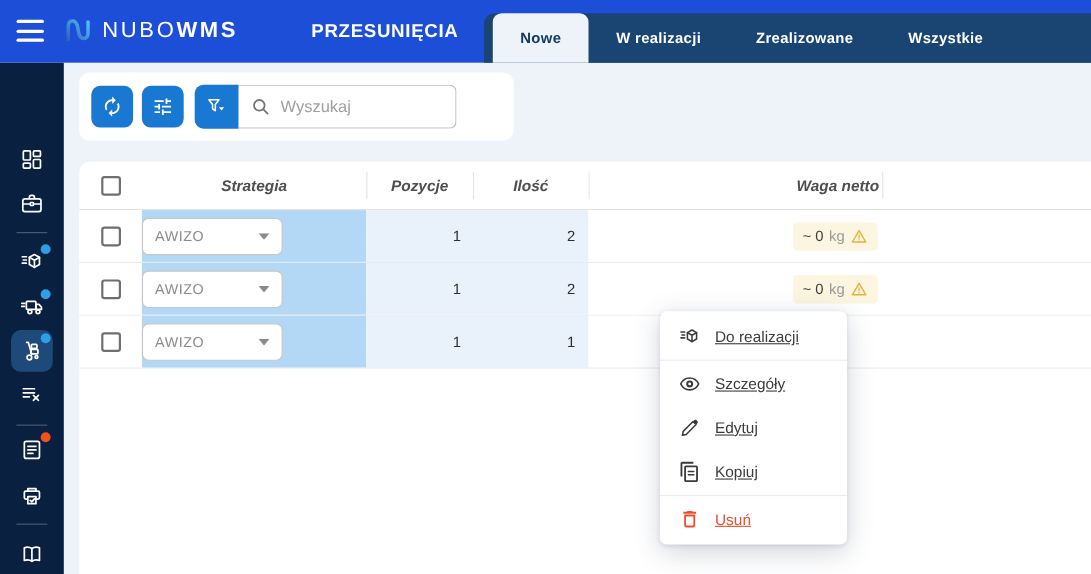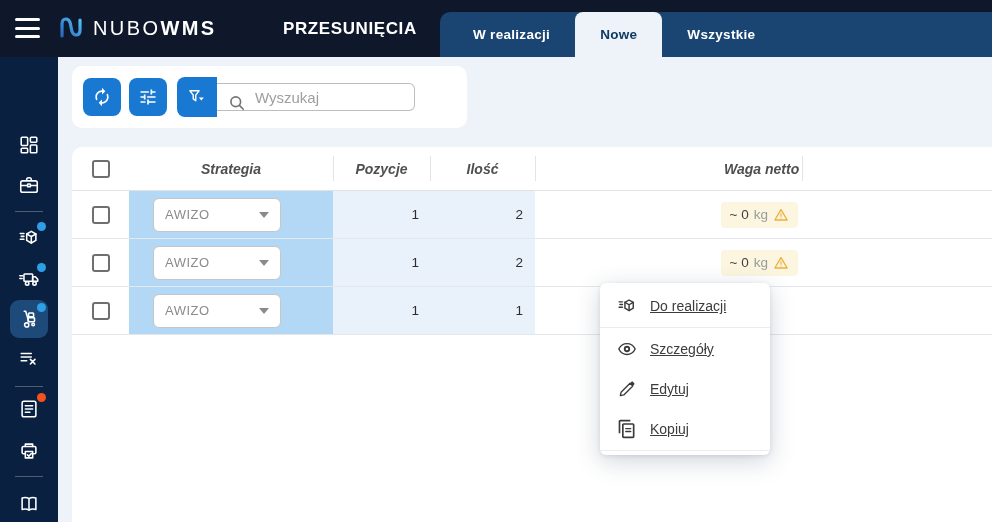--- a/index.html
+++ b/index.html
@@ -1,20 +1,20 @@
 <!DOCTYPE html>
 <html><head>
 <meta charset="utf-8">
 <style>
   * { margin:0; padding:0; box-sizing:border-box; }
   html,body { width:992px; height:522px; overflow:hidden; }
   body { position:relative; font-family:"Liberation Sans", sans-serif; background:#eef3f9; }
 
   
-  .topbar { position:absolute; left:0; top:0; width:992px; height:57px; background:#0f172a; z-index:5; }
+  .topbar { position:absolute; left:0; top:0; width:992px; height:57px; background:#1d4ed8; z-index:5; }
   .hamburger { position:absolute; left:15px; top:18px; width:26px; height:20px;
     display:flex; flex-direction:column; justify-content:space-between; cursor:pointer; }
   .hamburger span { display:block; height:3px; width:25px; background:#fff; border-radius:2px; }
   .logo-mark { position:absolute; left:57px; top:14px; }
   .brand { position:absolute; left:93px; top:17px; color:#fff; font-size:20px; letter-spacing:2.4px; white-space:nowrap; }
   .brand .b-light { font-weight:normal; }
   .brand .b-bold { font-weight:bold; }
   .page-title { position:absolute; left:283px; top:0; height:57px; line-height:57px;
     color:#fff; font-size:17px; font-weight:bold; letter-spacing:0.6px; }
 
@@ -39,21 +39,21 @@
   .content { position:absolute; left:58px; top:57px; right:0; bottom:0; background:#eef3f9; }
 
   
   .toolbar { position:absolute; left:14px; top:9px; width:395px; height:62px; background:#fff;
     border-radius:10px; display:flex; align-items:center; padding:0 11px; }
   .tb-btn { width:38px; height:38px; border-radius:8px; background:#1878d2; border:none;
     display:flex; align-items:center; justify-content:center; cursor:pointer; margin-right:8px; flex:none; }
   .search-group { display:flex; align-items:center; margin-left:2px; }
   .tb-btn.filter { width:40px; height:40px; border-radius:8px 0 0 8px; margin-right:0; }
   .search-wrap { position:relative; }
-  .search-wrap input { width:198px; height:28px; border:1px solid #bdbdbd; border-left:none;
+  .search-wrap input { width:198px; height:40px; border:1px solid #bdbdbd; border-left:none;
     border-radius:0 6px 6px 0; padding:0 8px 0 38px; font-size:15px; color:#444; outline:none;
     font-family:"Liberation Sans", sans-serif; background:#fff; }
   .search-wrap input::placeholder { color:#9e9e9e; }
   .search-wrap svg { position:absolute; left:10px; top:10px; }
 
   
   .table-panel { position:absolute; left:14px; top:90px; right:0; bottom:0; background:#fff; border-radius:10px 0 0 0; }
   .thead { height:44px; display:flex; border-bottom:1px solid #e2e2e2;font-style:italic; }
   .hcell { display:flex; align-items:center; justify-content:center; font-size:14px; font-weight:bold;
     color:#4f4f4f; position:relative; flex:none; }
@@ -62,21 +62,21 @@
   .hc-poz { width:97px; }
   .hc-il { width:105px; }
   .hc-waga { width:267px; overflow:hidden; justify-content:flex-start; }
   .hc-waga .hlabel { position:absolute; left:189px; white-space:nowrap; }
   .hc-rest { flex:1; }
   .vline::before { content:""; position:absolute; left:0; top:9px; bottom:9px; width:1px; background:#e4e4e4; }
 
   .trow { height:48px; display:flex; border-bottom:1px solid #e4e8ec; cursor:pointer; }
   .tcell { flex:none; display:flex; align-items:center; }
   .c-check { width:57px; justify-content:center; background:#fff; }
-  .c-strat { width:204px; background:#b2d8f6; padding-left:24px; }
+  .c-strat { width:204px; background:#b2d8f6; padding-left:0; }
   .c-poz { width:97px; background:#e9f2fb; justify-content:flex-end; padding-right:11px;
     font-size:13.5px; color:#2e2e2e; }
   .c-il { width:105px; background:#e9f2fb; justify-content:flex-end; padding-right:12px;
     font-size:13.5px; color:#2e2e2e; }
   .c-waga { width:267px; justify-content:flex-end; padding-right:4px; background:#fff; }
   .c-rest { flex:1; background:#fff; }
 
   .checkbox { width:18px; height:18px; border:2px solid #6f6f6f; border-radius:3px; background:#fff; cursor:pointer; }
 
   .select { width:128px; height:34px; background:#fff; border:1px solid #c6c6c6; border-radius:6px;
@@ -117,22 +117,23 @@
       </defs>
       <path d="M5 22 L5 10 C5 6.5 6.8 5 9 5 C11 5 12.3 6.5 13.2 9 L14.8 17 C15.7 19.5 17 21 19 21 C21.2 21 23 19.5 23 16 L23 6" fill="none" stroke="url(#lgrad)" stroke-width="3.2" stroke-linecap="round"></path>
     </svg>
   </div>
 
   <div class="brand"><span class="b-light">NUBO</span><span class="b-bold">WMS</span></div>
 
   <div class="page-title">PRZESUNIĘCIA</div>
 
   <nav class="tabstrip">
+    <div class="tab active">Nowe</div>
     <div class="tab">W realizacji</div>
-    <div class="tab active">Nowe</div>
+    <div class="tab">Zrealizowane</div>
     <div class="tab">Wszystkie</div>
   </nav>
 </header>
 
 <aside class="sidebar">
 
   <div class="s-item" style="top:69px">
     <svg width="22" height="22" viewBox="0 0 24 24" fill="none" stroke="#fff" stroke-width="1.7">
       <rect x="3.5" y="3.5" width="7" height="9" rx="1"></rect>
         <rect x="13.5" y="3.5" width="7" height="5.5" rx="1"></rect>
@@ -366,15 +367,21 @@
       <span>Edytuj</span>
     </div>
     <div class="m-item">
       <svg width="20" height="20" viewBox="0 0 24 24">
         <path fill="#3a3a3a" d="M16 1H4c-1.1 0-2 .9-2 2v14h2V3h12V1zm3 4H8c-1.1 0-2 .9-2 2v14c0 1.1.9 2 2 2h11c1.1 0 2-.9 2-2V7c0-1.1-.9-2-2-2zm0 16H8V7h11v14z"></path>
         <path d="M10.5 11.5h6M10.5 15h6" stroke="#3a3a3a" stroke-width="1.6" stroke-linecap="round"></path>
       </svg>
       <span>Kopiuj</span>
     </div>
     <div class="m-div"></div>
+    <div class="m-item danger">
+      <svg width="20" height="20" viewBox="0 0 24 24">
+        <path fill="#e8502f" d="M6 19c0 1.1.9 2 2 2h8c1.1 0 2-.9 2-2V7H6v12zM8 9h8v10H8V9zm7.5-5-1-1h-5l-1 1H5v2h14V4h-3.5z"></path>
+      </svg>
+      <span>Usuń</span>
+    </div>
   </div>
 
 </main>
 
 </body></html>

